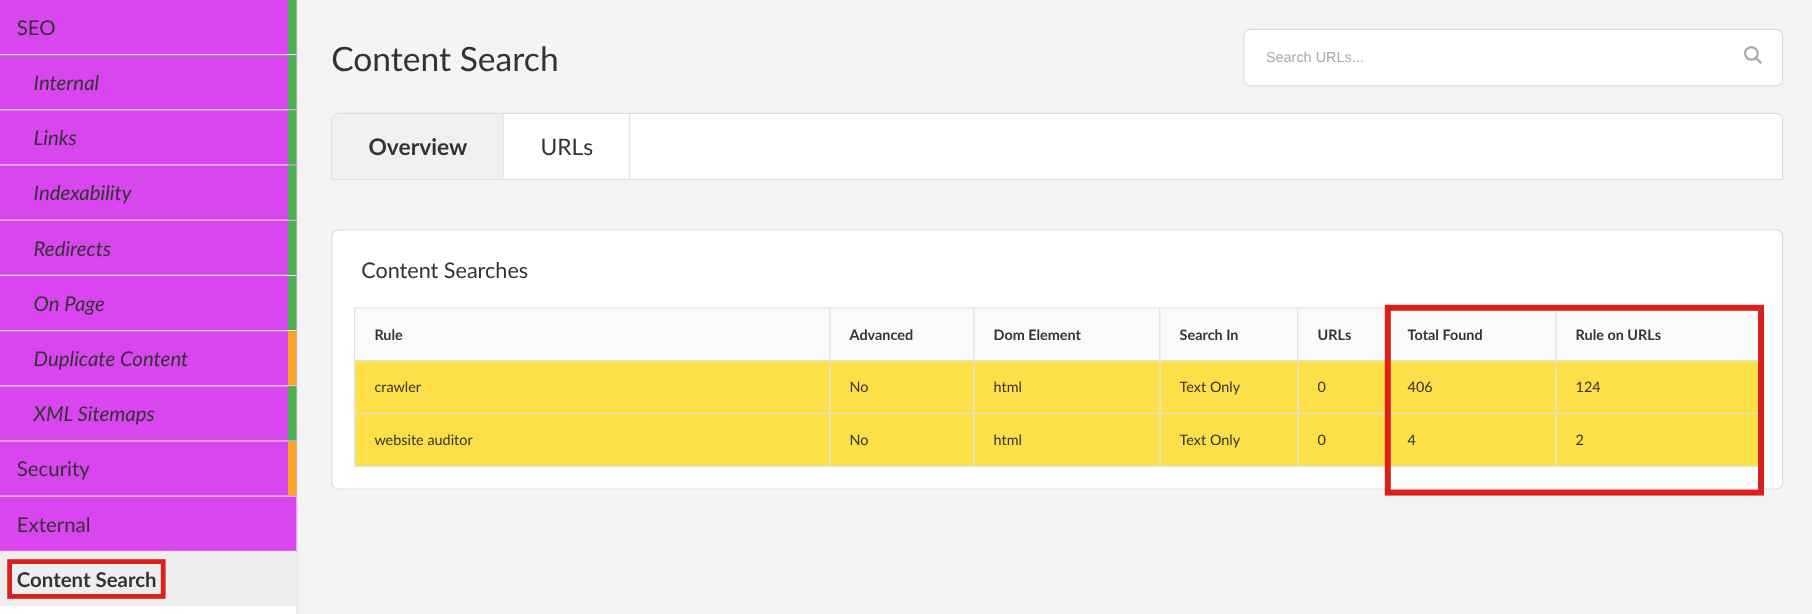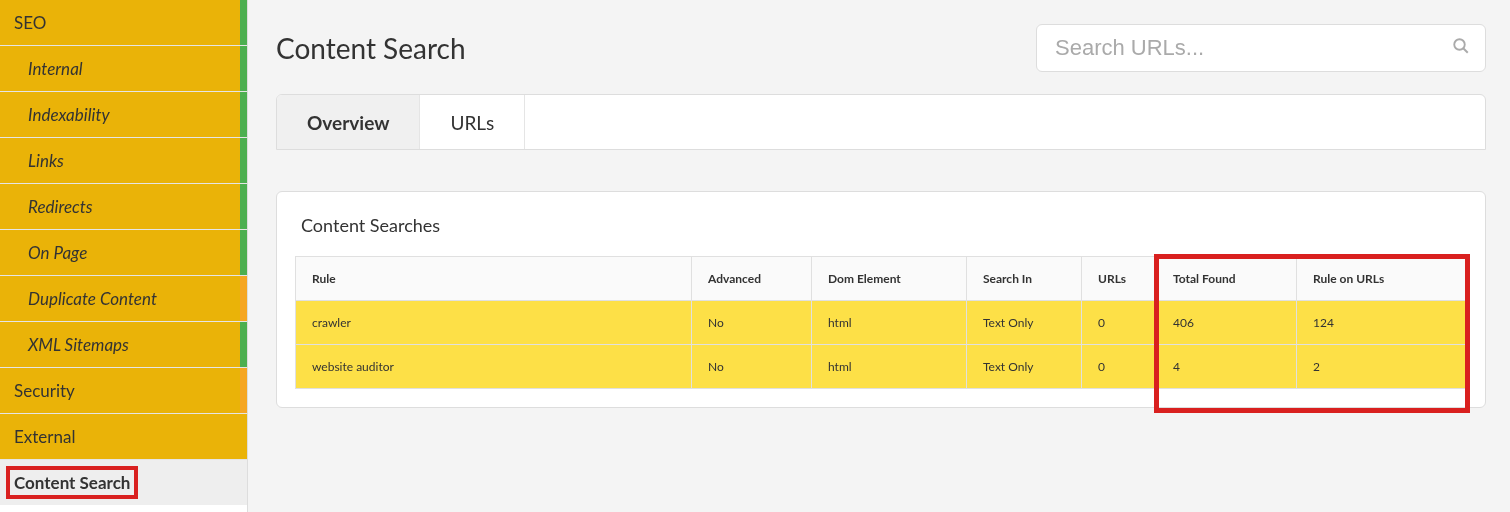--- a/index.html
+++ b/index.html
@@ -19,21 +19,21 @@
       flex-shrink: 0;
     }
     .sidebar-item {
       display: flex;
       align-items: center;
       height: 46px;
       padding: 0 14px;
       border-bottom: 1px solid #e5e5e5;
       cursor: pointer;
       position: relative;
-      background: #eab308;
+      background: #d946ef;
     }
     .sidebar-item.sub { padding-left: 28px; font-style: italic; }
     .sidebar-item .marker {
       position: absolute;
       right: 0; top: 0; bottom: 0;
       width: 7px;
     }
     .marker.green { background: #4caf50; }
     .marker.orange { background: #f5a623; }
     .sidebar-item.active { background: #eee; font-weight: 700; }
@@ -61,21 +61,21 @@
     .search-wrap {
       position: relative;
       width: 450px;
     }
     .search-input {
       width: 100%;
       height: 48px;
       border: 1px solid #ddd;
       border-radius: 6px;
       padding: 0 48px 0 18px;
-      font-size: 22px;
+      font-size: 12px;
       color: #888;
       outline: none;
       background: #fff;
     }
     .search-input::placeholder { color: #aaa; }
     .search-icon {
       position: absolute;
       right: 16px; top: 50%;
       transform: translateY(-50%);
       color: #aaa;
@@ -147,25 +147,25 @@
 <div class="sidebar">
   <div class="sidebar-item">
     <span>SEO</span>
     <span class="marker green"></span>
   </div>
   <div class="sidebar-item sub">
     <span>Internal</span>
     <span class="marker green"></span>
   </div>
   <div class="sidebar-item sub">
+    <span>Links</span>
+    <span class="marker green"></span>
+  </div>
+  <div class="sidebar-item sub">
     <span>Indexability</span>
-    <span class="marker green"></span>
-  </div>
-  <div class="sidebar-item sub">
-    <span>Links</span>
     <span class="marker green"></span>
   </div>
   <div class="sidebar-item sub">
     <span>Redirects</span>
     <span class="marker green"></span>
   </div>
   <div class="sidebar-item sub">
     <span>On Page</span>
     <span class="marker green"></span>
   </div>

